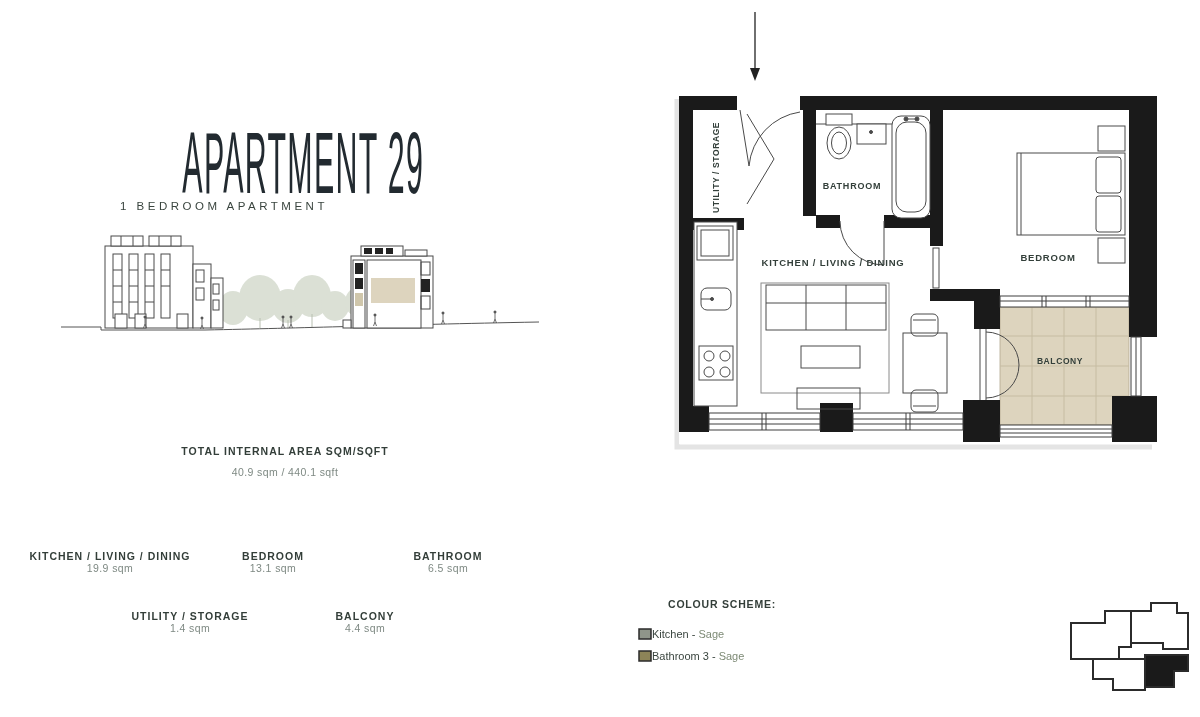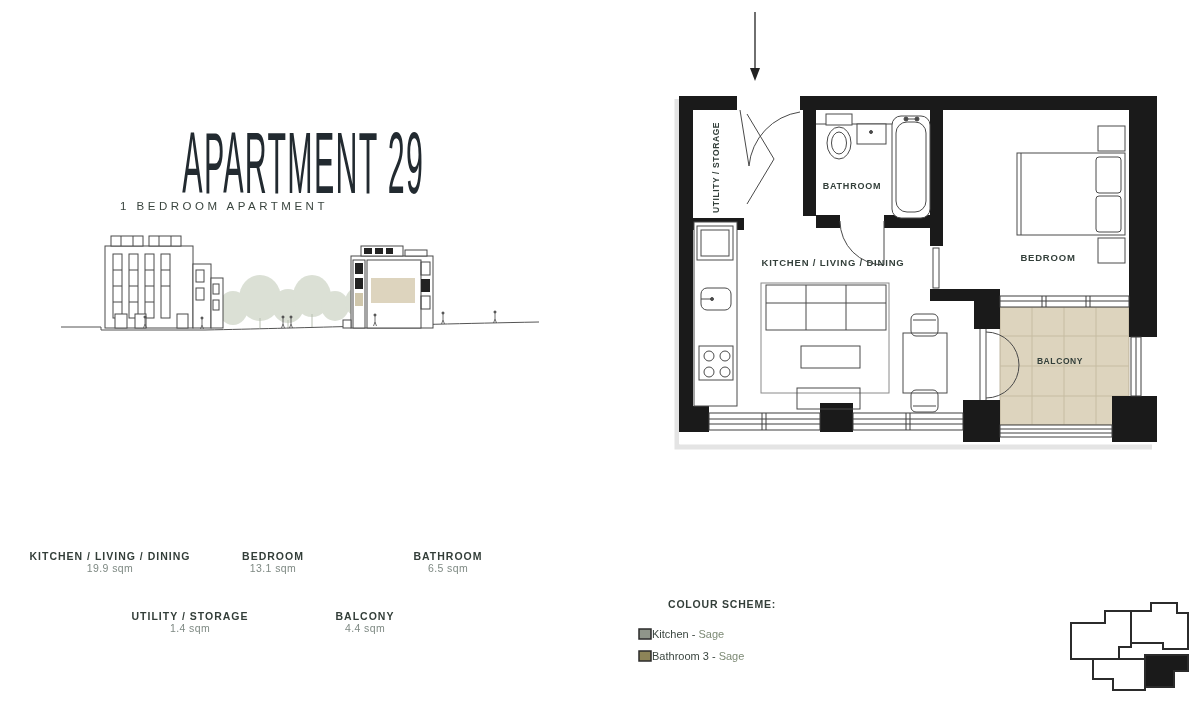--- a/index.html
+++ b/index.html
@@ -154,20 +154,22 @@
         </g>
       <g transform="translate(440,91)">
           <circle cx="0" cy="-5" r="1.1"></circle>
           <line x1="0" y1="-4" x2="0" y2="2"></line>
           <line x1="0" y1="2" x2="-1.5" y2="6"></line>
           <line x1="0" y1="2" x2="1.5" y2="6"></line>
         </g>
     </g>
   </svg>
 
+  <div class="abs ta-label">TOTAL INTERNAL AREA SQM/SQFT</div>
+  <div class="abs ta-value">40.9 sqm / 440.1 sqft</div>
 
   <div class="stat" style="left:20px;top:550px;width:180px;">
     <div class="sec-label">KITCHEN / LIVING / DINING</div>
     <div class="sec-value">19.9 sqm</div>
   </div>
   <div class="stat" style="left:193px;top:550px;width:160px;">
     <div class="sec-label">BEDROOM</div>
     <div class="sec-value">13.1 sqm</div>
   </div>
   <div class="stat" style="left:368px;top:550px;width:160px;">

